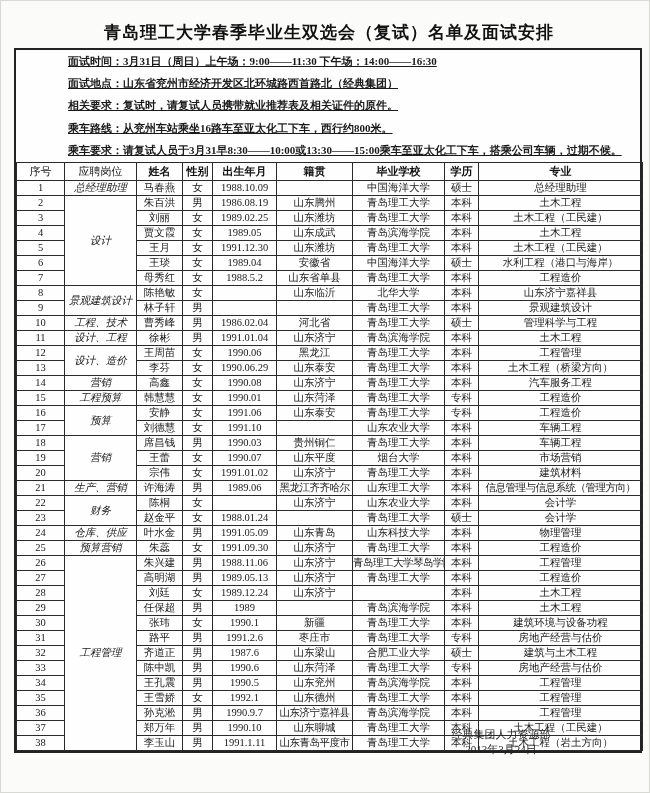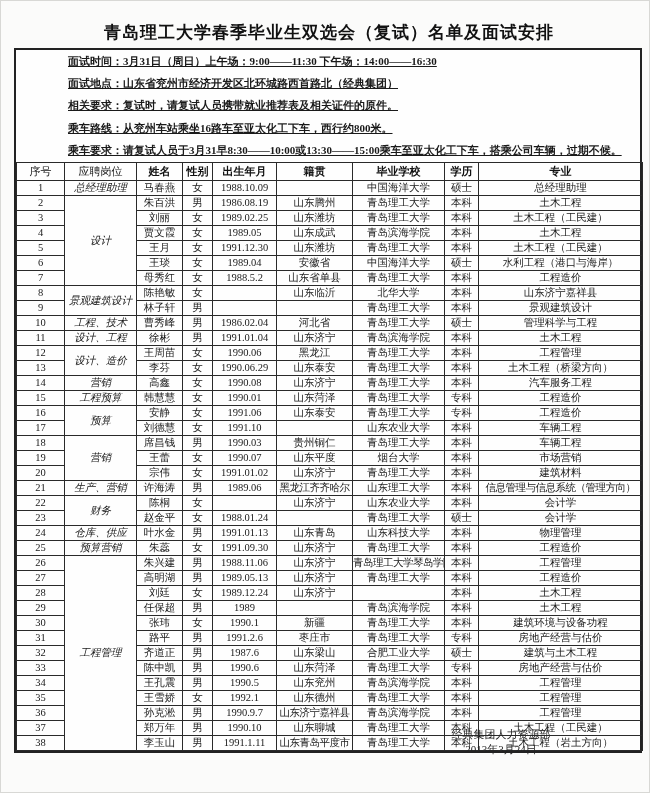--- a/index.html
+++ b/index.html
@@ -369,21 +369,21 @@
           <td></td>
           <td>青岛理工大学</td>
           <td>硕士</td>
           <td>会计学</td>
         </tr>
         <tr>
           <td>24</td>
           <td class="pos-cell" rowspan="1">仓库、供应</td>
           <td>叶水金</td>
           <td>男</td>
-          <td>1991.01.13</td>
+          <td>1991.05.09</td>
           <td>山东青岛</td>
           <td>山东科技大学</td>
           <td>本科</td>
           <td>物理管理</td>
         </tr>
         <tr>
           <td>25</td>
           <td class="pos-cell" rowspan="1">预算营销</td>
           <td>朱蕊</td>
           <td>女</td>

